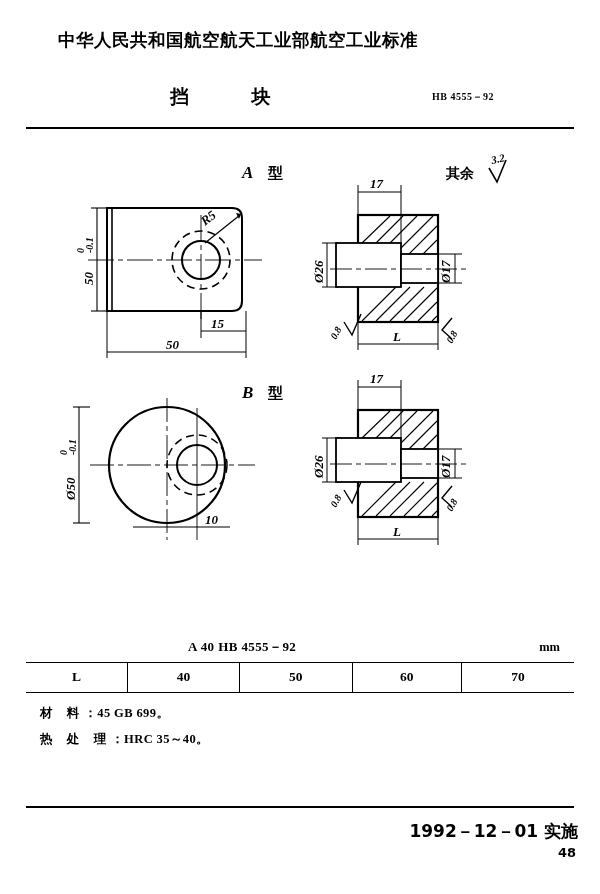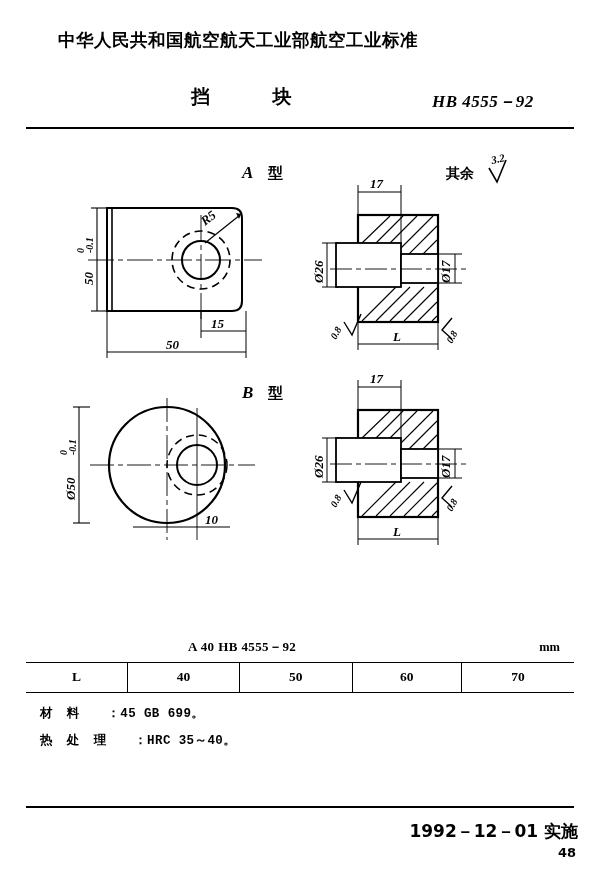--- a/index.html
+++ b/index.html
@@ -32,31 +32,29 @@
     letter-spacing: 0.5px;
   }
   .doc-title {
     position: absolute;
     top: 84px;
     left: 170px;
     font-family: "DejaVu Sans", sans-serif;
     font-weight: bold;
     font-size: 19px;
     letter-spacing: 28px;
-    margin-left: 21px;
   }
   .doc-code {
     position: absolute;
     top: 90px;
     left: 432px;
     font-family: "Liberation Serif", serif;
     font-weight: bold;
-    font-size: 17px;
+    font-size: 10px;
     letter-spacing: 0.5px;
-    font-style: italic;
   }
   .rule-top {
     position: absolute;
     left: 26px;
     top: 127px;
     width: 548px;
     height: 0;
     border-top: 2.2px solid #000;
   }
   .rule-bottom {
@@ -158,24 +156,23 @@
     position: absolute;
     left: 40px;
     top: 700px;
     font-family: "DejaVu Sans", sans-serif;
     font-weight: bold;
     font-size: 12.5px;
     line-height: 25px;
   }
   .notes .lbl { letter-spacing: 5px; }
   .notes .val {
-    font-family: Liberation Mono, monospace;
+    font-family: Liberation Serif, serif;
     font-weight: bold;
     letter-spacing: 0.4px;
-    margin-left: 23px;
   }
 
   
   .dim-txt {
     font-family: "Liberation Serif", serif;
     font-style: italic;
     font-weight: bold;
     font-size: 13px;
     fill: #000;
   }

